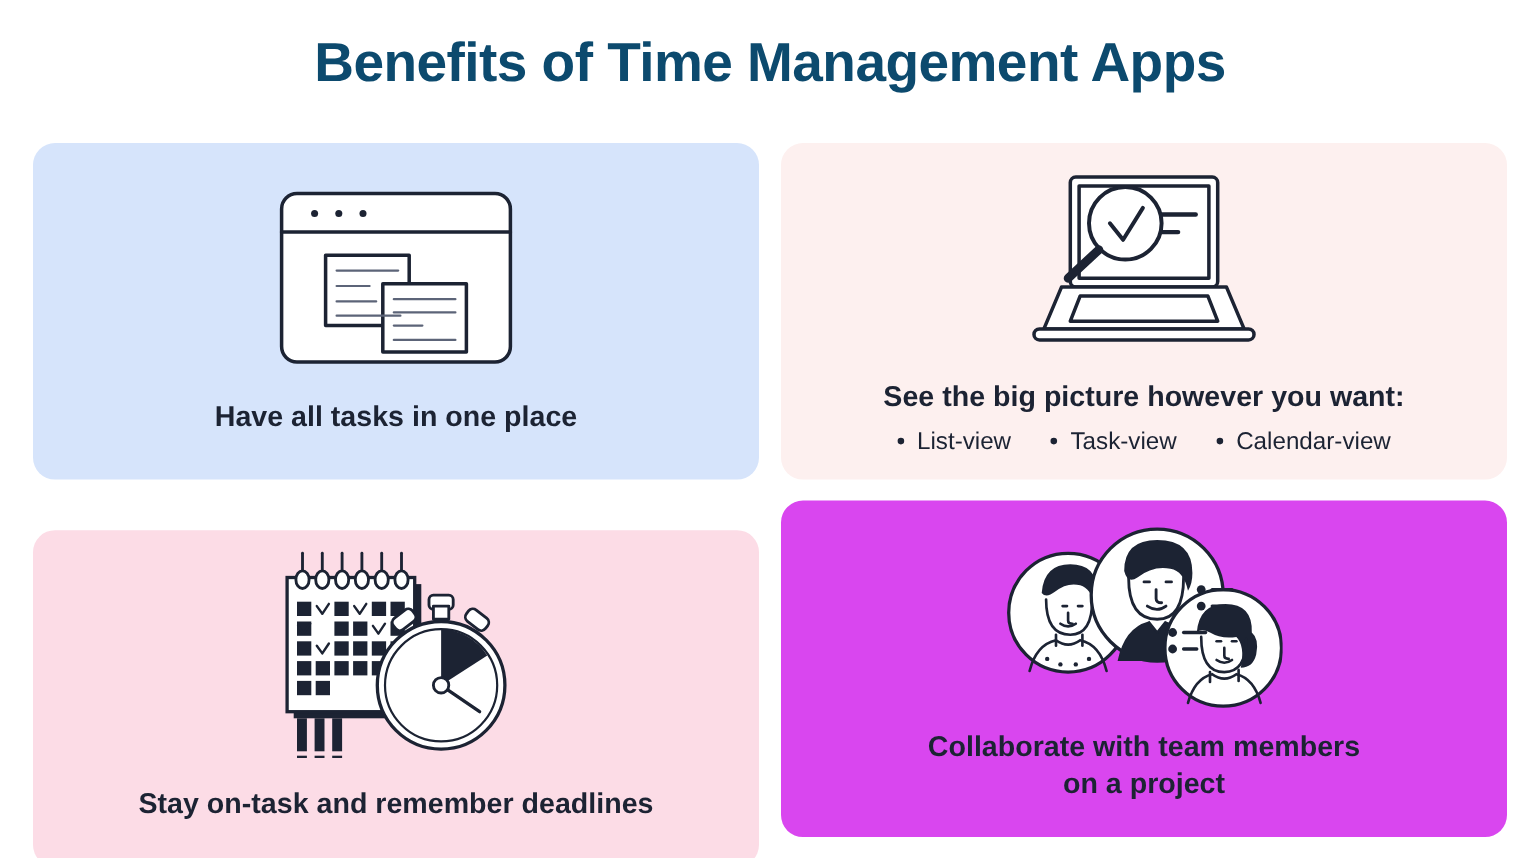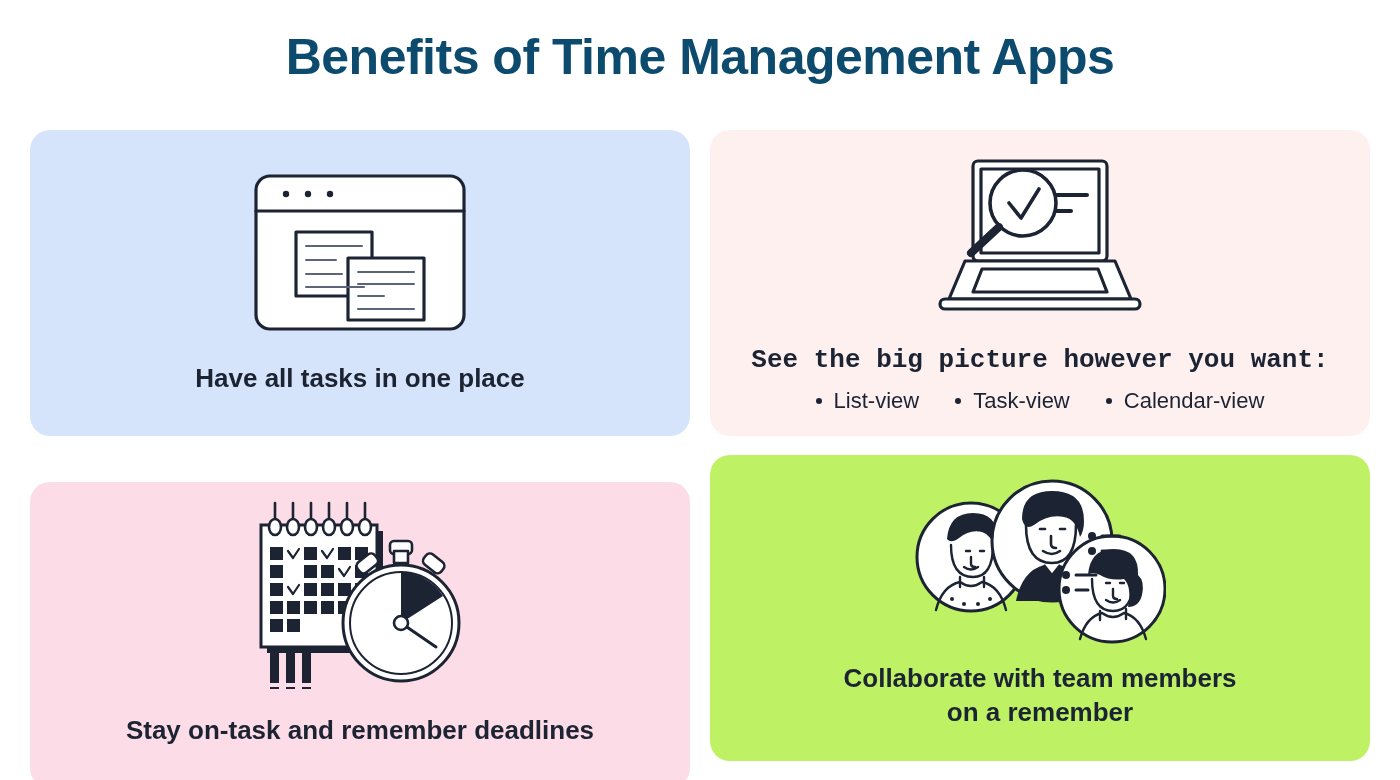--- a/index.html
+++ b/index.html
@@ -145,21 +145,21 @@
         <g stroke="#1c2333" stroke-width="4" stroke-linecap="round">
           <line x1="108" y1="40" x2="152" y2="40"></line>
           <line x1="108" y1="56" x2="136" y2="56"></line>
         </g>
         <circle cx="88" cy="48" r="33" fill="#ffffff" stroke="#1c2333" stroke-width="3.6"></circle>
         <path d="M74 48 L86 63 L104 34" fill="none" stroke="#1c2333" stroke-width="3.6" stroke-linecap="round" stroke-linejoin="round"></path>
         <line x1="64" y1="72" x2="36" y2="98" stroke="#1c2333" stroke-width="8" stroke-linecap="round"></line>
       </svg>
     </div>
 
-    <div class="caption h1line" style="top:214px;font-family:Liberation Mono, monospace;">See the big picture however you want:</div>
+    <div class="caption h1line" style="top:214px;">See the big picture however you want:</div>
 
     <div class="bullets" style="top:258px;">
       <span class="bullet-item">
         <span class="bullet-dot"></span>
         <span>List-view</span>
       </span>
       <span class="bullet-item">
         <span class="bullet-dot"></span>
         <span>Task-view</span>
       </span>
@@ -244,21 +244,21 @@
         <circle cx="148" cy="122" r="51" fill="#ffffff" stroke="#1c2333" stroke-width="2"></circle>
         <path d="M148 122 L148 71 A51 51 0 0 1 190 95 Z" fill="#1c2333"></path>
         <line x1="148" y1="122" x2="183" y2="146" stroke="#1c2333" stroke-width="3" stroke-linecap="round"></line>
         <circle cx="148" cy="122" r="7" fill="#ffffff" stroke="#1c2333" stroke-width="2.6"></circle>
       </svg>
     </div>
 
     <div class="caption h1line" style="top:232px;">Stay on-task and remember deadlines</div>
   </div>
 
-  <div class="card card-br" id="card-br" style="background: #bef264;">
+  <div class="card card-br" id="card-br" style="background: #d946ef;">
 
     <div class="art" style="top:20px;height:175px;">
       <svg width="252" height="168" viewBox="0 0 252 168" aria-hidden="true">
 
         <circle cx="57" cy="78" r="54" fill="#ffffff" stroke="#1c2333" stroke-width="3"></circle>
         <g fill="#1c2333">
           <path d="M33 60 q2 -26 26 -26 q24 0 24 24 q0 7 -3 12 q-2 -14 -12 -17 q-12 -3 -23 6 q-8 6 -12 1 Z"></path>
         </g>
         <g fill="none" stroke="#1c2333" stroke-width="2.4" stroke-linecap="round">
           <path d="M37 66 q0 32 22 32 q20 0 20 -32"></path>
@@ -312,17 +312,17 @@
           <line x1="188" y1="57" x2="206" y2="57"></line>
           <line x1="188" y1="72" x2="198" y2="72"></line>
           <line x1="162" y1="96" x2="182" y2="96"></line>
           <line x1="162" y1="111" x2="174" y2="111"></line>
         </g>
       </svg>
     </div>
 
     <div class="caption h2line" style="top:206px;">
       <div>Collaborate with team members</div>
-      <div>on a remember</div>
+      <div>on a project</div>
     </div>
   </div>
 
 </div>
 
 </body></html>

